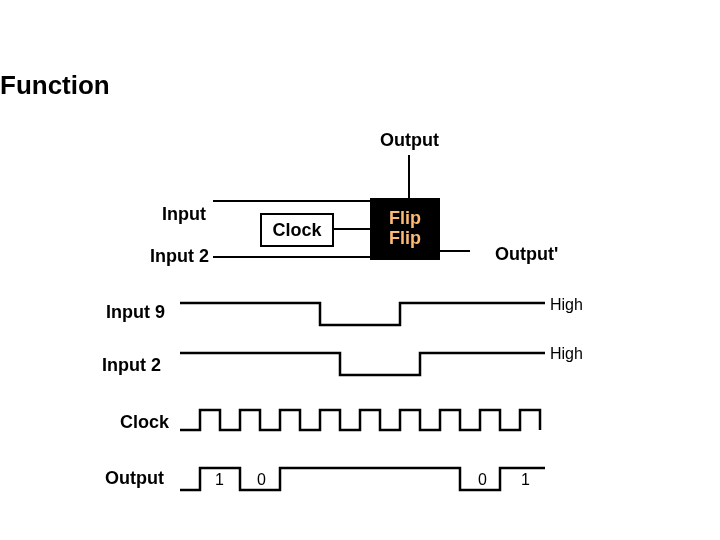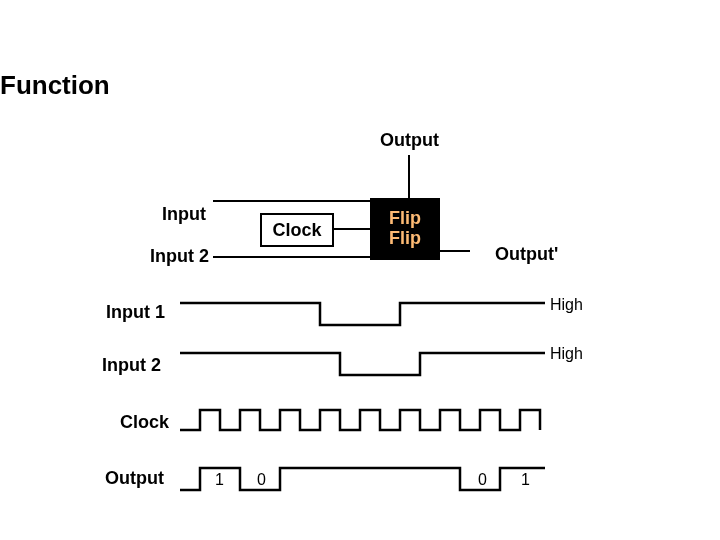--- a/index.html
+++ b/index.html
@@ -86,21 +86,21 @@
 <div class="wire" style="left:213px; top:200px; width:157px; height:2px;"></div>
 
 <div class="wire" style="left:213px; top:256px; width:157px; height:2px;"></div>
 
 <div class="wire" style="left:332px; top:228px; width:38px; height:2px;"></div>
 
 <div class="wire" style="left:440px; top:250px; width:30px; height:2px;"></div>
 
 <div class="wire" style="left:408px; top:155px; width:2px; height:45px;"></div>
 
-<div class="rowlbl" style="left:106px; top:302px;">Input 1</div>
+<div class="rowlbl" style="left:106px; top:302px;">Input 9</div>
 <div class="rowlbl" style="left:102px; top:355px;">Input 2</div>
 <div class="rowlbl" style="left:120px; top:412px;">Clock</div>
 <div class="rowlbl" style="left:105px; top:468px;">Output</div>
 
 <div class="annot" style="left:550px; top:296px;">High</div>
 <div class="annot" style="left:550px; top:345px;">High</div>
 
 <div class="annot" style="left:215px; top:471px;">1</div>
 <div class="annot" style="left:257px; top:471px;">0</div>
 <div class="annot" style="left:478px; top:471px;">0</div>

